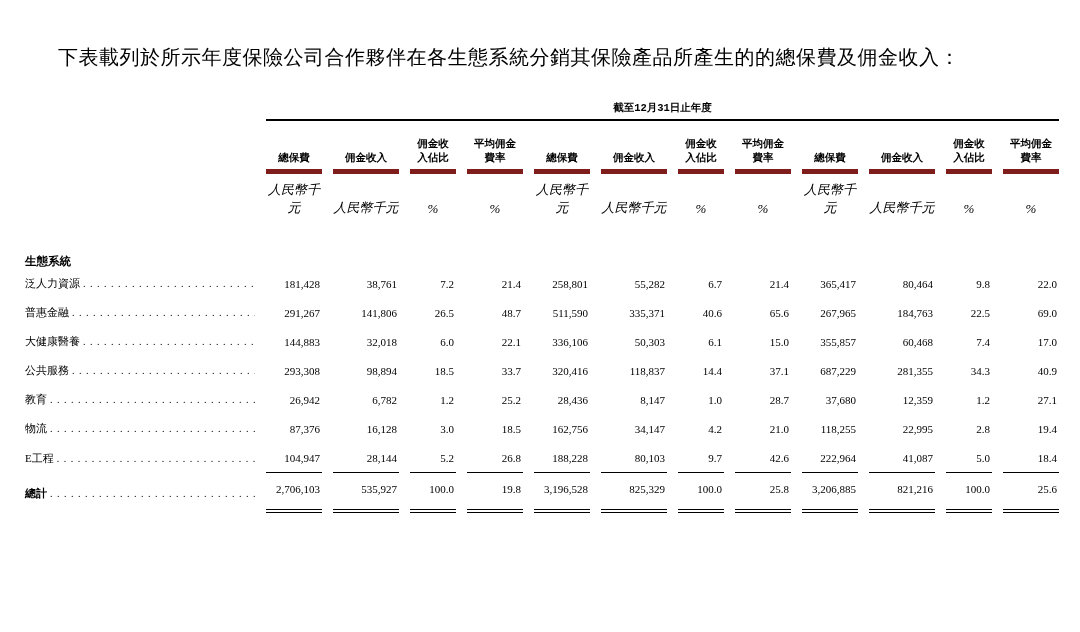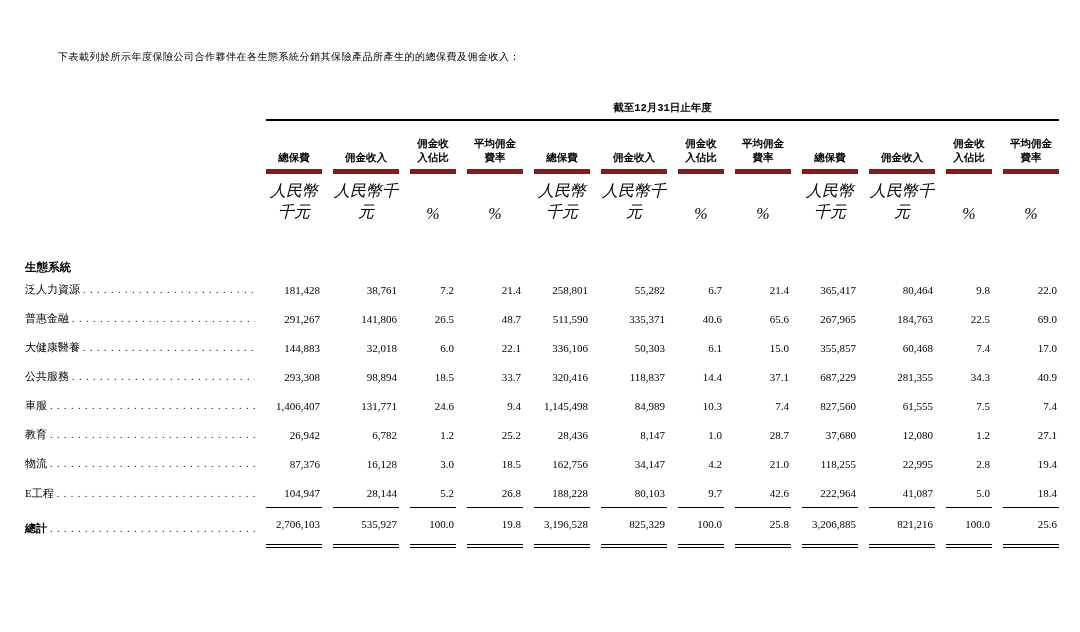--- a/index.html
+++ b/index.html
@@ -5,21 +5,21 @@
   html, body {
     margin: 0; padding: 0;
     width: 1080px; height: 632px;
     background: #ffffff;
     color: #000;
     font-family: "Liberation Serif", "DejaVu Serif", serif;
     overflow: hidden;
   }
   .intro {
     margin: 46px 40px 0 58px;
-    font-size: 10px;
+    font-size: 20px;
     line-height: 22px;
     letter-spacing: 0.5px;
   }
   table.fin {
     margin-top: 25px;
     margin-left: 14px;
     border-collapse: separate;
     border-spacing: 11px 0;
     table-layout: fixed;
     width: 1056px;
@@ -60,21 +60,21 @@
     font-size: 10.5px;
     line-height: 14px;
     padding-bottom: 4px;
     border-bottom: 5px solid #7f1d1d;
     height: 44px;
   }
   
   tr.r-units td.unit {
     text-align: center;
     font-style: italic;
-    font-size: 16px;
+    font-size: 13px;
     padding-top: 7px;
     height: 20px;
   }
   tr.r-gap td { height: 22px; }
 
   tr.r-section td { height: 30px; font-weight: bold; font-size: 11.5px; }
 
   tr.r-data td { height: 29px; vertical-align: middle; }
   td.lblcell { vertical-align: middle; }
   .lblwrap { display: flex; align-items: baseline; }
@@ -252,54 +252,34 @@
     <td class="num">14.4</td>
     <td class="num">37.1</td>
     <td class="num">687,229</td>
     <td class="num">281,355</td>
     <td class="num">34.3</td>
     <td class="num">40.9</td>
   </tr>
   <tr class="r-data">
     <td class="lblcell">
           <div class="lblwrap">
-            <span class="lbltxt">車服</span>
-            <span class="dots"></span>
-          </div>
-        </td>
-    <td class="num">1,406,407</td>
-    <td class="num">131,771</td>
-    <td class="num">24.6</td>
-    <td class="num">9.4</td>
-    <td class="num">1,145,498</td>
-    <td class="num">84,989</td>
-    <td class="num">10.3</td>
-    <td class="num">7.4</td>
-    <td class="num">827,560</td>
-    <td class="num">61,555</td>
-    <td class="num">7.5</td>
-    <td class="num">7.4</td>
-  </tr>
-  <tr class="r-data">
-    <td class="lblcell">
-          <div class="lblwrap">
             <span class="lbltxt">教育</span>
             <span class="dots"></span>
           </div>
         </td>
     <td class="num">26,942</td>
     <td class="num">6,782</td>
     <td class="num">1.2</td>
     <td class="num">25.2</td>
     <td class="num">28,436</td>
     <td class="num">8,147</td>
     <td class="num">1.0</td>
     <td class="num">28.7</td>
     <td class="num">37,680</td>
-    <td class="num">12,080</td>
+    <td class="num">12,359</td>
     <td class="num">1.2</td>
     <td class="num">27.1</td>
   </tr>
   <tr class="r-data">
     <td class="lblcell">
           <div class="lblwrap">
             <span class="lbltxt">物流</span>
             <span class="dots"></span>
           </div>
         </td>

